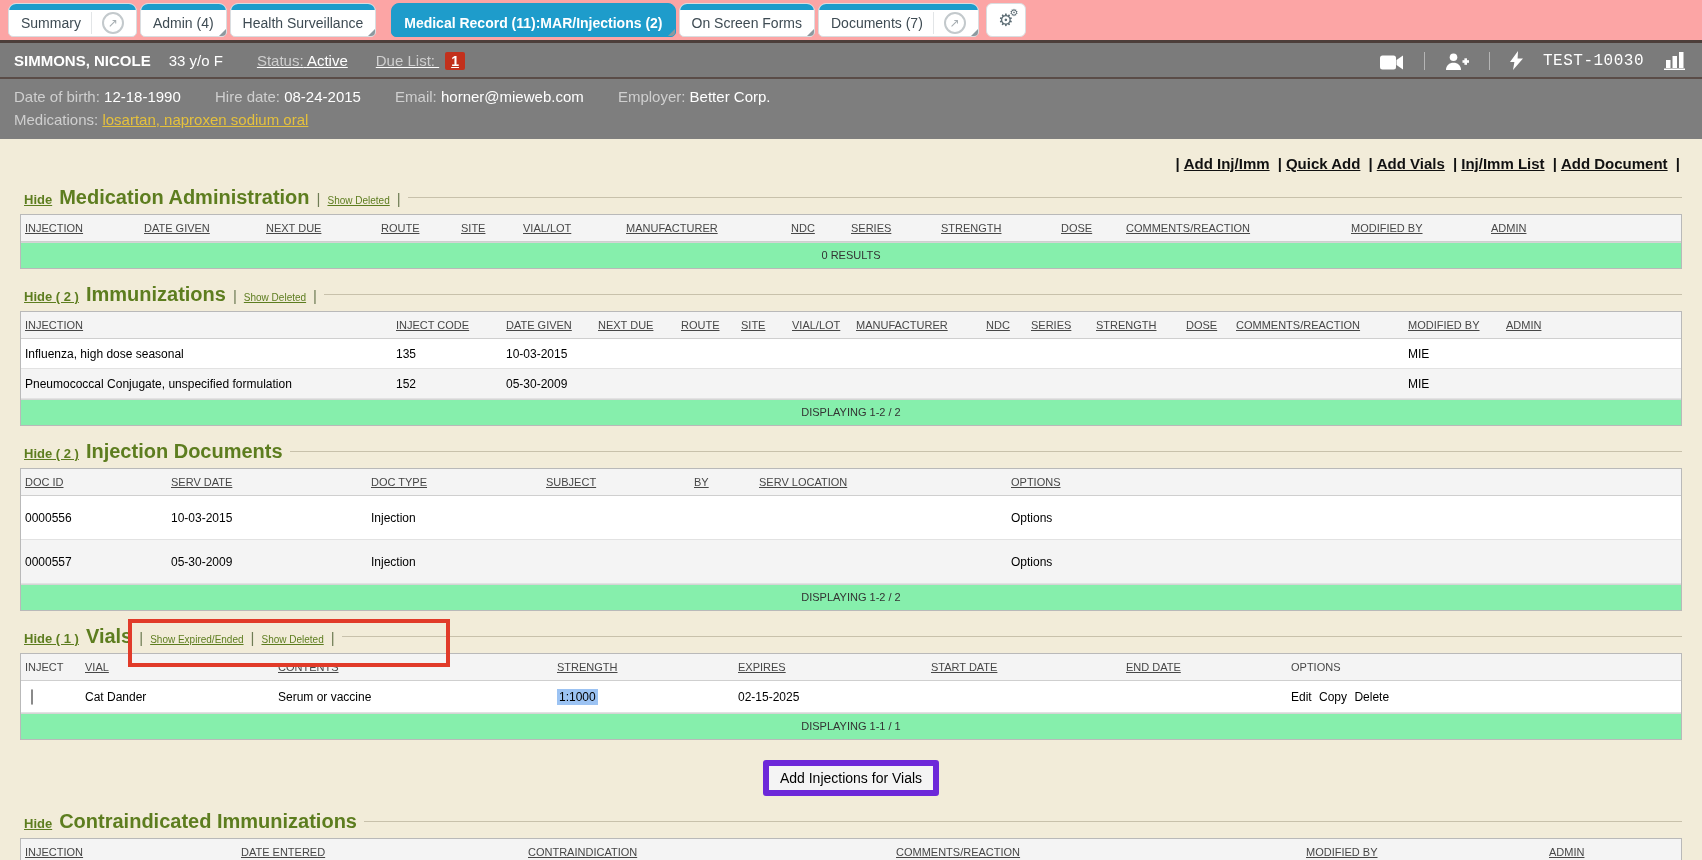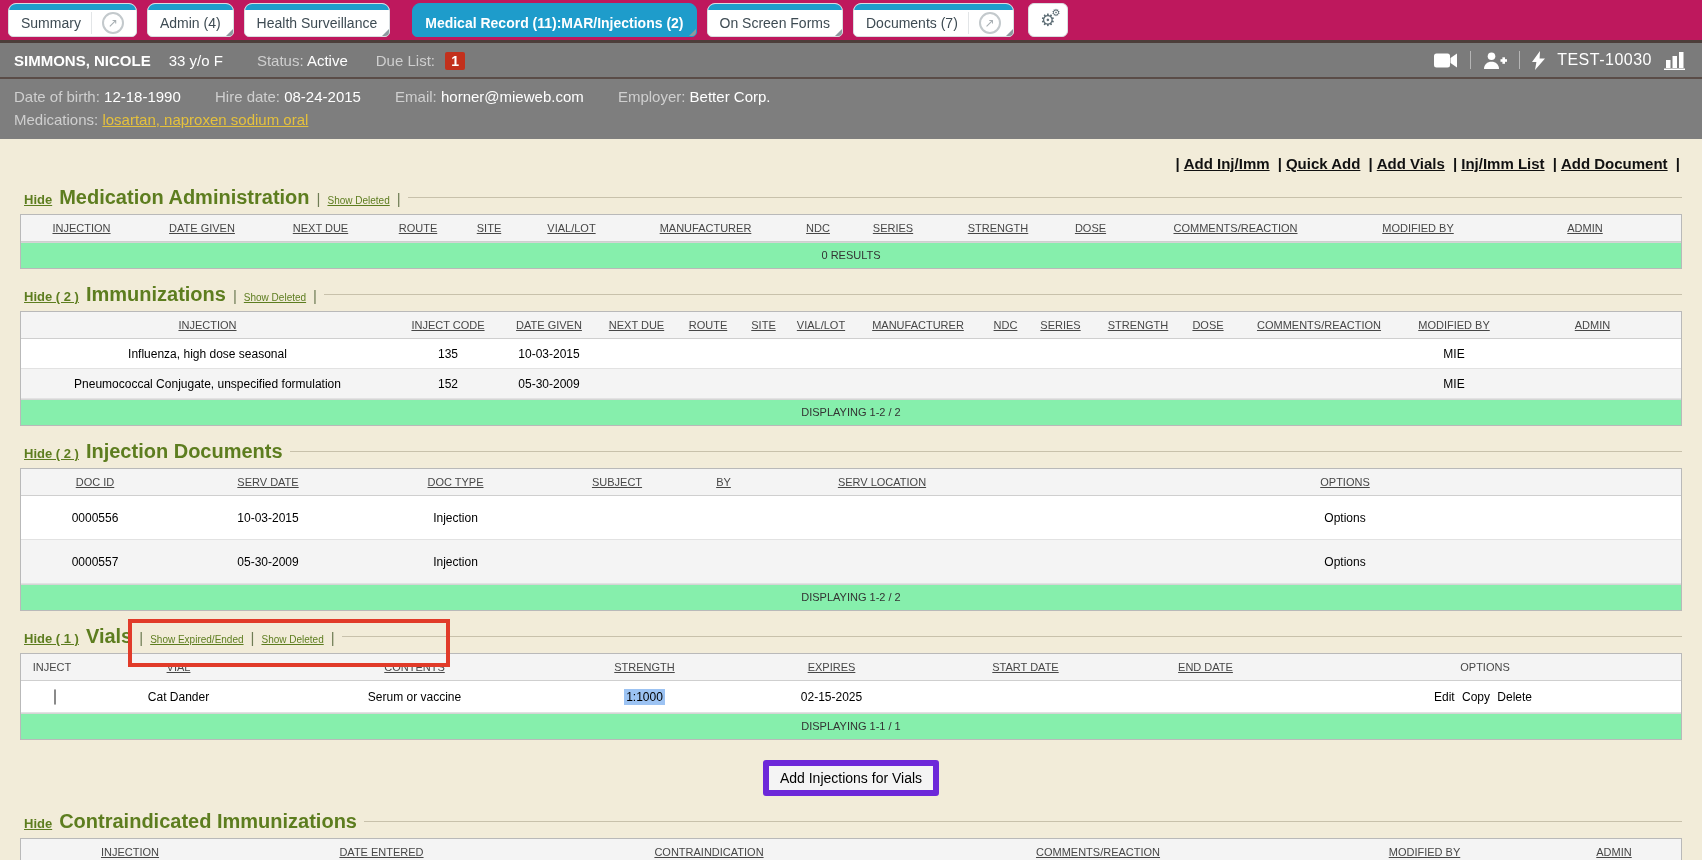--- a/index.html
+++ b/index.html
@@ -1,21 +1,21 @@
 <!DOCTYPE html>
 <html><head>
 <meta charset="utf-8">
 <style>
   * { margin:0; padding:0; box-sizing:border-box; }
   html,body { width:1702px; height:860px; overflow:hidden;
     font-family:"Liberation Sans","DejaVu Sans",sans-serif; background:#f2ecd9; }
 
   
-  .tabbar { background:#be185d; height:40px; display:flex; align-items:flex-start;
-    padding:3px 1px 0 8px; gap:10px; }
+  .tabbar { background:#fca5a5; height:40px; display:flex; align-items:flex-start;
+    padding:3px 1px 0 8px; gap:3px; }
   .tab { position:relative; overflow:hidden; background:#fff; border:1px solid #d9dde0;
     border-radius:8px 8px 5px 5px; height:34px; display:flex; align-items:center;
     padding:6px 12px 0 12px; font-size:14px; color:#3e4b53; cursor:pointer; }
   .tab::before { content:""; position:absolute; left:0; top:0; right:0; height:6px;
     background:#1e9ccb; }
   .tab.active { background:#1e9ccb; color:#fff; font-weight:bold; border-color:#1e9ccb;margin-left:12px; }
   .tab .ext { width:22px; height:22px; border:2px solid #c3c9cc; border-radius:50%;
     color:#a6adb1; font-size:12px; line-height:18px; text-align:center; margin-left:10px; }
   .tab .tabdiv { width:1px; height:22px; background:#e2e5e7; margin-left:10px; }
   .tab.fold::after { content:""; position:absolute; right:0; bottom:0;
@@ -27,24 +27,24 @@
   .gearbtn .g1 { font-size:17px; line-height:1; }
   .gearbtn .g2 { position:absolute; font-size:10px; right:6px; top:3px; }
 
   
   .darkstrip { height:3px; background:#4c3e3a; }
   .pt-bar { background:#7b7b7b; height:34px; display:flex; align-items:center;
     color:#fff; padding:0 14px; font-size:15px; }
   .pt-name { font-weight:bold; margin-right:18px; }
   .pt-age { margin-right:34px; }
   .lbl { color:#cfcfcf; }
-  .pt-bar .grp { margin-right:28px; }
+  .pt-bar .grp { margin-right:28px;text-decoration:underline; }
   .due-badge { background:#c2301c; color:#fff; font-weight:bold; padding:1px 6px;
     border-radius:2px; margin-left:6px; font-size:14px; }
-  .pt-bar-right { margin-left:auto; display:flex; align-items:center; gap:12px; }
+  .pt-bar-right { margin-left:auto; display:flex; align-items:flex-end; gap:20px;font-family:Liberation Mono, monospace; }
   .icon-sep { width:1px; height:18px; background:#b5b5b5; }
   .chart-id { font-size:16px; letter-spacing:.5px; }
   .hdr-div { height:2px; background:#5a4c47; }
   .pt-info { background:#7e7e7e; color:#fff; padding:6px 14px 8px 14px; font-size:15px; }
   .pt-info .row { line-height:23px; }
   .pt-info .grp { margin-right:30px; }
   .med-links { color:#e5c13d; text-decoration:underline; cursor:pointer; }
 
   
   .content { padding-top:16px; }
@@ -57,21 +57,21 @@
   .sec-head { display:flex; align-items:baseline; gap:7px; padding:0 20px 3px 24px; }
   .hide-link { color:#5d7d1f; font-weight:bold; font-size:13px;
     text-decoration:underline; white-space:nowrap; cursor:pointer; }
   .sec-title { color:#5d7d1f; font-weight:bold; font-size:20px; white-space:nowrap; }
   .sec-pipe { color:#6f7c55; font-size:15px; }
   .sec-link { color:#5d7d1f; font-size:10px; text-decoration:underline;
     white-space:nowrap; cursor:pointer; }
   .sec-rule { flex:1; border-top:1px solid #c8c1ab; align-self:center; height:0; }
 
   .tbl { margin:2px 20px 0 20px; background:#fff; border:1px solid #b9b9b9; }
-  .tr { display:grid; align-items:center;text-align:center; }
+  .tr { display:grid; align-items:center; }
   .th-row { background:#f4f4f4; border-bottom:1px solid #cfcfcf; }
   .th { font-size:11px; color:#474747; text-decoration:underline; padding:7px 2px 7px 4px;
     white-space:nowrap; overflow:hidden; cursor:pointer; }
   .th.nosort { text-decoration:none; cursor:default; }
   .td { font-size:12px; color:#000; padding:7px 2px 7px 4px; white-space:nowrap; }
   .data-row { border-bottom:1px solid #e2e2e2; min-height:30px; }
   .data-row.alt { background:#f4f4f4; }
   .data-row.tall { min-height:44px; }
   .foot-row { background:#86efac; text-align:center; font-size:11px; color:#333;
     padding:6px 0 7px 0; border-top:1px solid #d5d5d5; }

